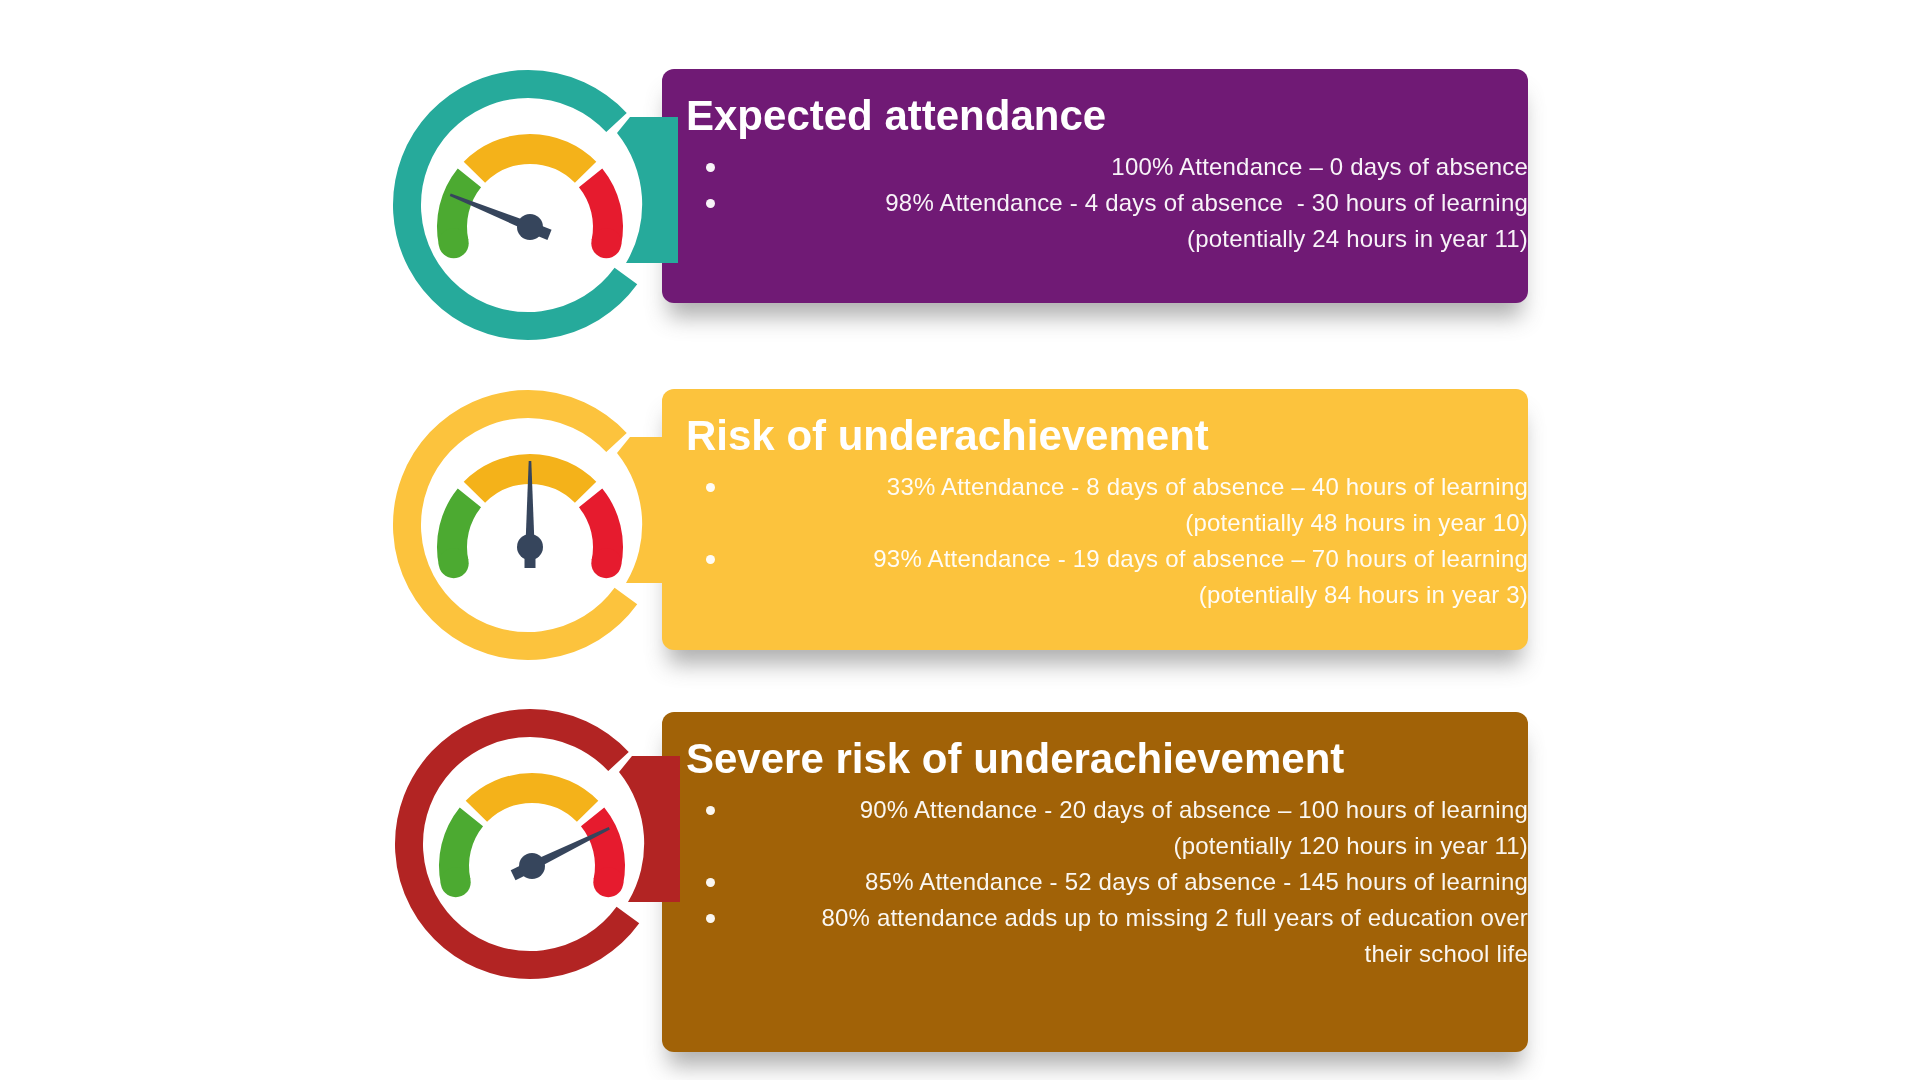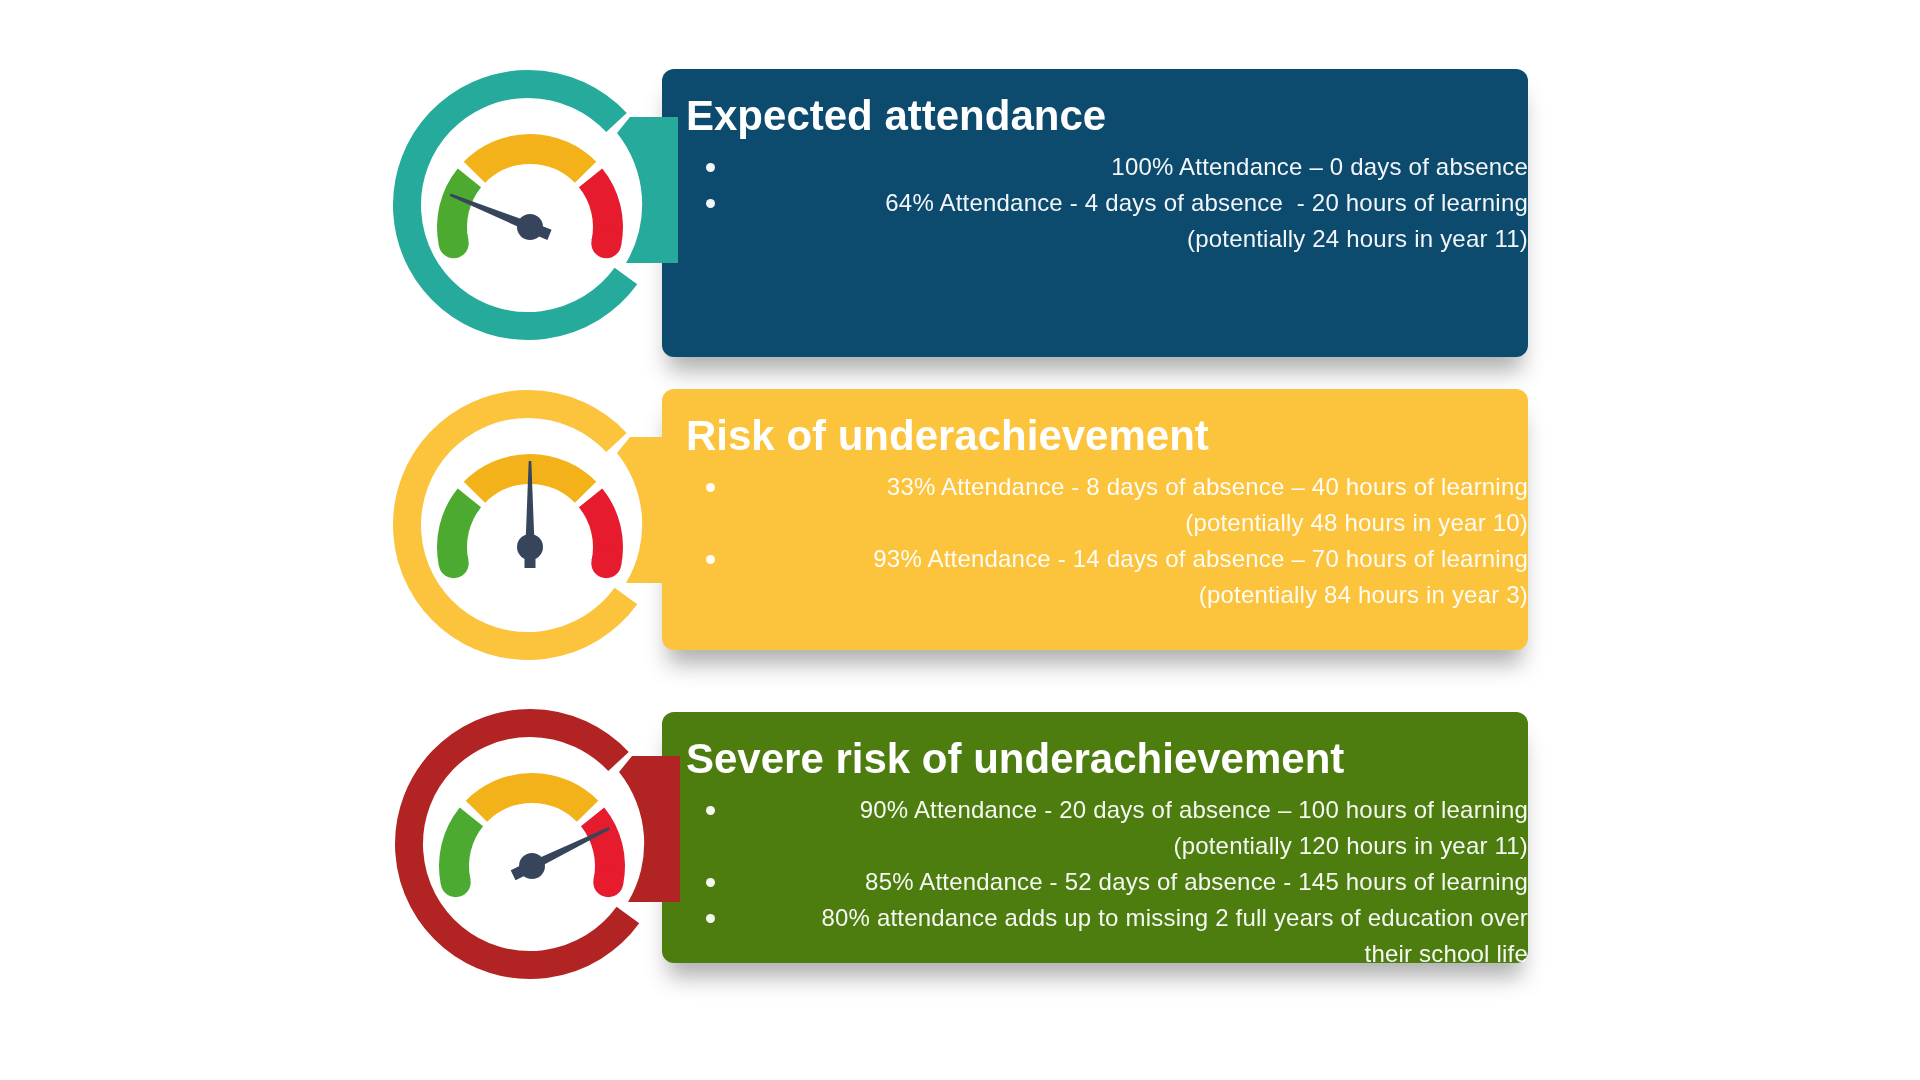--- a/index.html
+++ b/index.html
@@ -16,30 +16,30 @@
   .bullet-dot{position:absolute;left:44px;top:14px;width:9px;height:9px;
               border-radius:50%;background:rgba(255,255,255,.95);}
   .line{font-size:24px;line-height:36px;color:rgba(255,255,255,.95);
         white-space:pre;letter-spacing:.2px;text-align:right;}
   .gauge-icon{position:absolute;}
 </style>
 </head>
 <body>
 
 <div id="canvas">
-    <div class="card" style="top: 69px; height: 288px; background: #0c4a6e;">
+    <div class="card" style="top: 69px; height: 234px; background: #701a75;">
       <div class="card-title">Expected attendance</div>
       <ul class="bullets">
         <li>
           <span class="bullet-dot"></span>
           <div class="line">100% Attendance – 0 days of absence</div>
         </li>
         <li>
           <span class="bullet-dot"></span>
-          <div class="line">64% Attendance - 4 days of absence  - 20 hours of learning</div>
+          <div class="line">98% Attendance - 4 days of absence  - 30 hours of learning</div>
           <div class="line">(potentially 24 hours in year 11)</div>
         </li>
       </ul>
     </div>
     <svg viewBox="0 0 300 300" width="300" height="300" class="gauge-icon" style="left: 378px; top: 55px;">
       <path d="M247.9,221.1 A121,121 0 1 1 238.5,67.5" fill="none" stroke="#26aa9b" stroke-width="28"></path>
       <path d="M252,62 L300,62 L300,208 L248,208 A114,114 0 0 0 239,78 Z" fill="#26aa9b"></path>
       <path d="M75.7,188.2 A78,78 0 0 1 91.4,122.9" fill="none" stroke="#4caa31" stroke-width="30"></path>
       <path d="M96.4,117.3 A78,78 0 0 1 207.6,117.3" fill="none" stroke="#f4b21a" stroke-width="30"></path>
       <path d="M212.6,122.9 A78,78 0 0 1 228.3,188.2" fill="none" stroke="#e61b2e" stroke-width="30"></path>
@@ -52,38 +52,38 @@
     <div class="card" style="top: 389px; height: 261px; background: rgb(252, 195, 61); text-decoration: underline;">
       <div class="card-title">Risk of underachievement</div>
       <ul class="bullets">
         <li>
           <span class="bullet-dot"></span>
           <div class="line">33% Attendance - 8 days of absence – 40 hours of learning</div>
           <div class="line">(potentially 48 hours in year 10)</div>
         </li>
         <li>
           <span class="bullet-dot"></span>
-          <div class="line">93% Attendance - 14 days of absence – 70 hours of learning</div>
+          <div class="line">93% Attendance - 19 days of absence – 70 hours of learning</div>
           <div class="line">(potentially 84 hours in year 3)</div>
         </li>
       </ul>
     </div>
     <svg viewBox="0 0 300 300" width="300" height="300" class="gauge-icon" style="left: 378px; top: 375px;">
       <path d="M247.9,221.1 A121,121 0 1 1 238.5,67.5" fill="none" stroke="#fcc33d" stroke-width="28"></path>
       <path d="M252,62 L300,62 L300,208 L248,208 A114,114 0 0 0 239,78 Z" fill="#fcc33d"></path>
       <path d="M75.7,188.2 A78,78 0 0 1 91.4,122.9" fill="none" stroke="#4caa31" stroke-width="30"></path>
       <path d="M96.4,117.3 A78,78 0 0 1 207.6,117.3" fill="none" stroke="#f4b21a" stroke-width="30"></path>
       <path d="M212.6,122.9 A78,78 0 0 1 228.3,188.2" fill="none" stroke="#e61b2e" stroke-width="30"></path>
       <circle cx="75.70448714276316" cy="188.21711188378524" r="15" fill="#4caa31"></circle>
       <circle cx="228.29551285723687" cy="188.21711188378515" r="15" fill="#e61b2e"></circle>
       <polygon points="156.6,172.0 153.3,86.0 150.7,86.0 147.4,172.0" fill="#36455c"></polygon>
       <line x1="152" y1="172" x2="152.0" y2="193.0" stroke="#36455c" stroke-width="11"></line>
       <circle cx="152" cy="172" r="13" fill="#36455c"></circle>
     </svg>
-    <div class="card" style="top: 712px; height: 251px; background: #4d7c0f;">
+    <div class="card" style="top: 712px; height: 340px; background: #a16207;">
       <div class="card-title">Severe risk of underachievement</div>
       <ul class="bullets">
         <li>
           <span class="bullet-dot"></span>
           <div class="line">90% Attendance - 20 days of absence – 100 hours of learning</div>
           <div class="line">(potentially 120 hours in year 11)</div>
         </li>
         <li>
           <span class="bullet-dot"></span>
           <div class="line">85% Attendance - 52 days of absence - 145 hours of learning</div>

